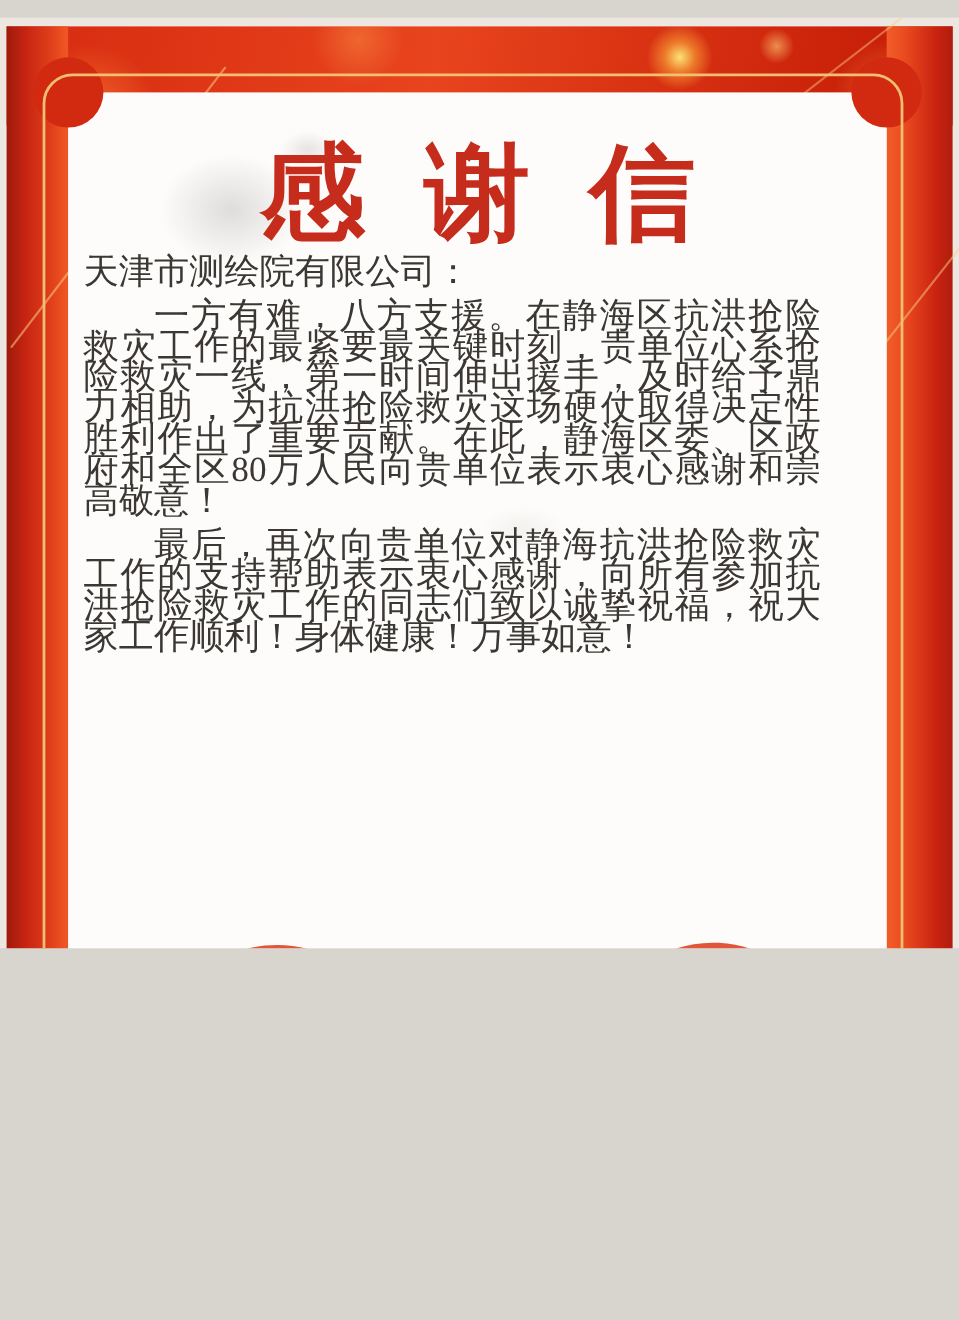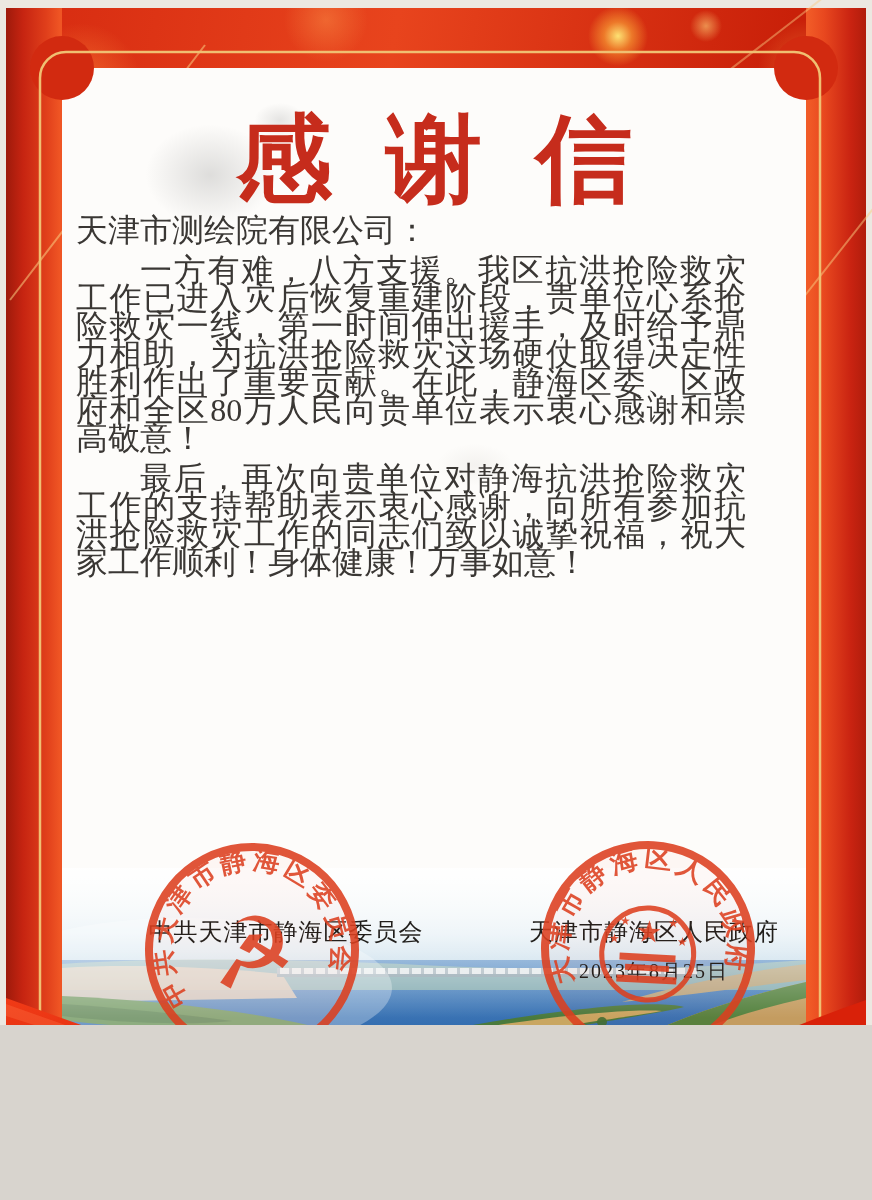--- a/index.html
+++ b/index.html
@@ -1,17 +1,17 @@
 <!DOCTYPE html>
 <html><head>
 <meta charset="utf-8">
 <style>
   html,body{margin:0;padding:0;}
   body{background:#d8d4ce;font-family:"Liberation Serif","DejaVu Serif",serif;}
-  .page{position:relative;width:872px;height:1025px;background:#ece8e1;overflow:hidden;margin:0 auto;}
+  .page{position:relative;width:872px;height:846px;background:#ece8e1;overflow:hidden;margin:16px auto;}
 
   
   .band{position:absolute;z-index:1;}
   .band-top{left:6px;top:8px;width:860px;height:90px;
     background:
       radial-gradient(circle at 612px 28px, rgba(255,235,120,.95), rgba(255,180,60,.55) 14px, rgba(255,150,60,0) 30px),
       radial-gradient(circle at 700px 18px, rgba(255,210,120,.6), rgba(255,180,80,0) 16px),
       radial-gradient(circle at 75px 75px, rgba(255,140,60,.55), rgba(255,140,60,0) 60px),
       radial-gradient(circle at 320px 12px, rgba(255,160,80,.4), rgba(255,160,80,0) 42px),
       radial-gradient(circle at 800px 60px, rgba(255,150,70,.45), rgba(255,150,70,0) 48px),
@@ -92,21 +92,21 @@
     <path d="M 40 1058 V 78 A 26 26 0 0 1 66 52 H 794 A 26 26 0 0 1 820 78 V 1058" fill="none" stroke="#f0bf72" stroke-width="2.5"></path>
   </svg>
 
   <div class="smudge smudge1"></div>
   <div class="smudge smudge2"></div>
   <div class="smudge smudge3"></div>
   <div class="title">感谢信</div>
 
   <div class="letter-body">
     <p class="addressee">天津市测绘院有限公司：</p>
-    <p class="para">一方有难，八方支援。我区抗洪抢险救灾工作已进入灾后恢复重建阶段，贵单位心系抢险救灾一线，第一时间伸出援手，及时给予鼎力相助，为抗洪抢险救灾这场硬仗取得决定性胜利作出了重要贡献。在此，静海区委、区政府和全区80万人民向贵单位表示衷心感谢和崇高敬意！</p>
+    <p class="para">一方有难，八方支援。在静海区抗洪抢险救灾工作的最紧要最关键时刻，贵单位心系抢险救灾一线，第一时间伸出援手，及时给予鼎力相助，为抗洪抢险救灾这场硬仗取得决定性胜利作出了重要贡献。在此，静海区委、区政府和全区80万人民向贵单位表示衷心感谢和崇高敬意！</p>
     <p class="para">最后，再次向贵单位对静海抗洪抢险救灾工作的支持帮助表示衷心感谢，向所有参加抗洪抢险救灾工作的同志们致以诚挚祝福，祝大家工作顺利！身体健康！万事如意！</p>
   </div>
 
   <svg class="photo" viewBox="0 0 744 319" preserveAspectRatio="none">
     <defs>
       <linearGradient id="skyG" x1="0" y1="0" x2="0" y2="1">
         <stop offset="0" stop-color="#f7f8f6"></stop>
           <stop offset=".55" stop-color="#dceaf2"></stop>
           <stop offset="1" stop-color="#aecde2"></stop>
       </linearGradient>

